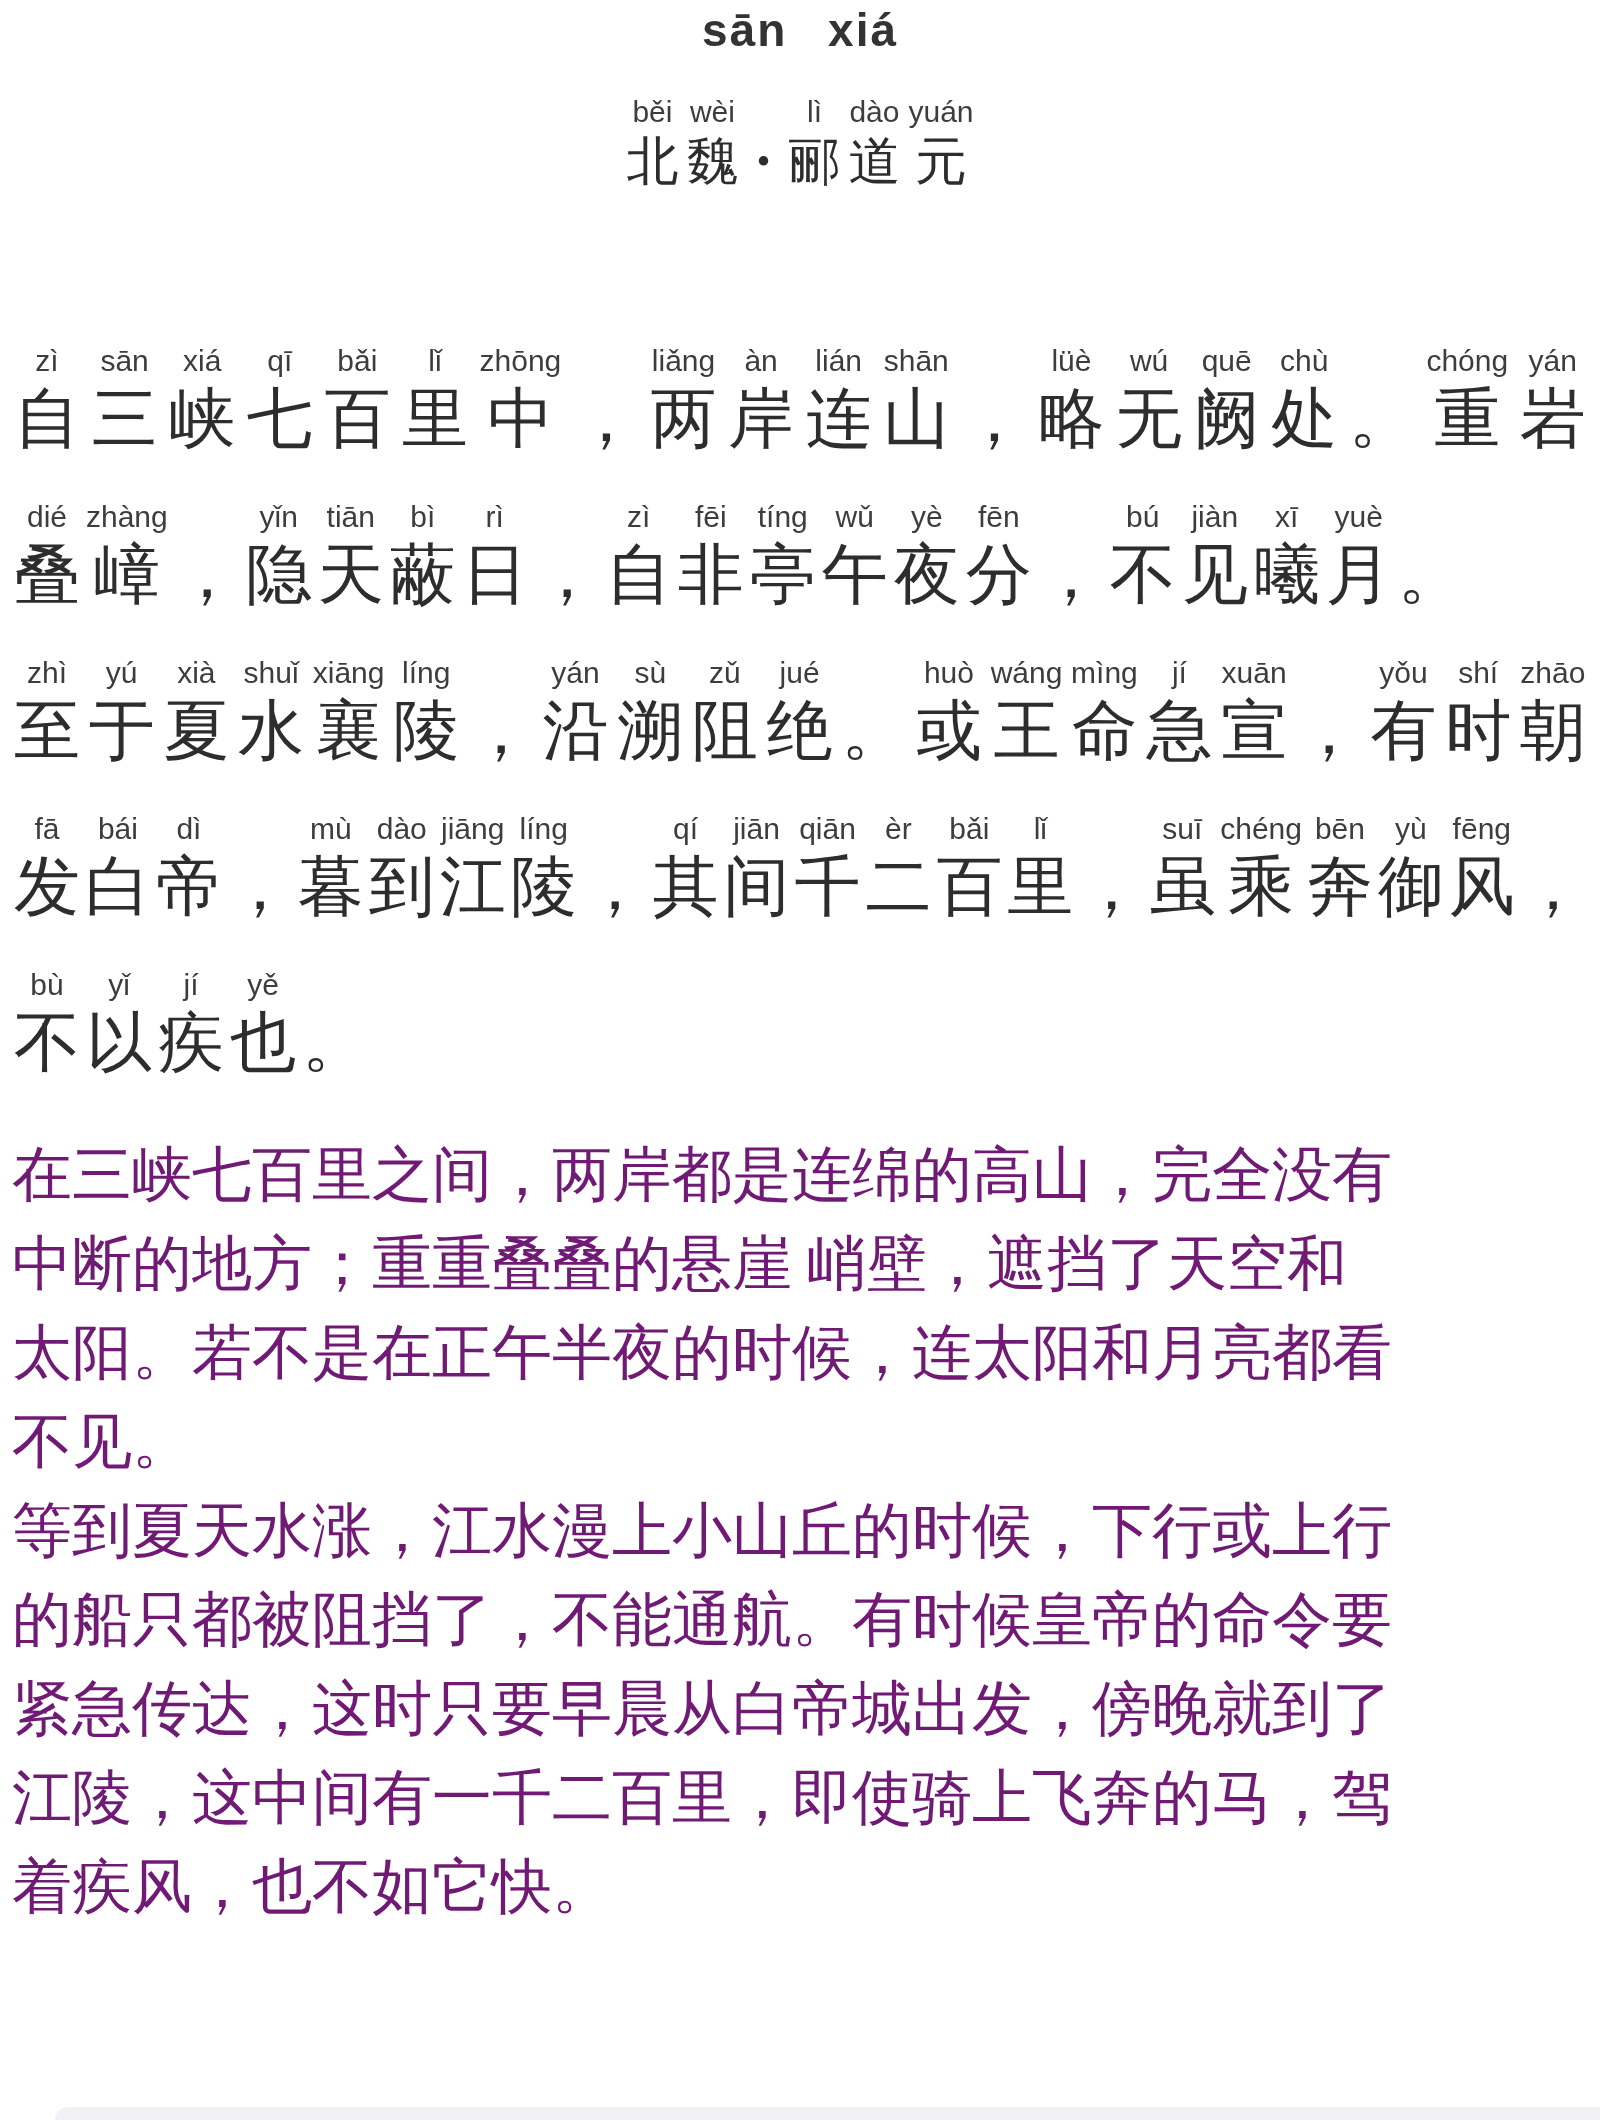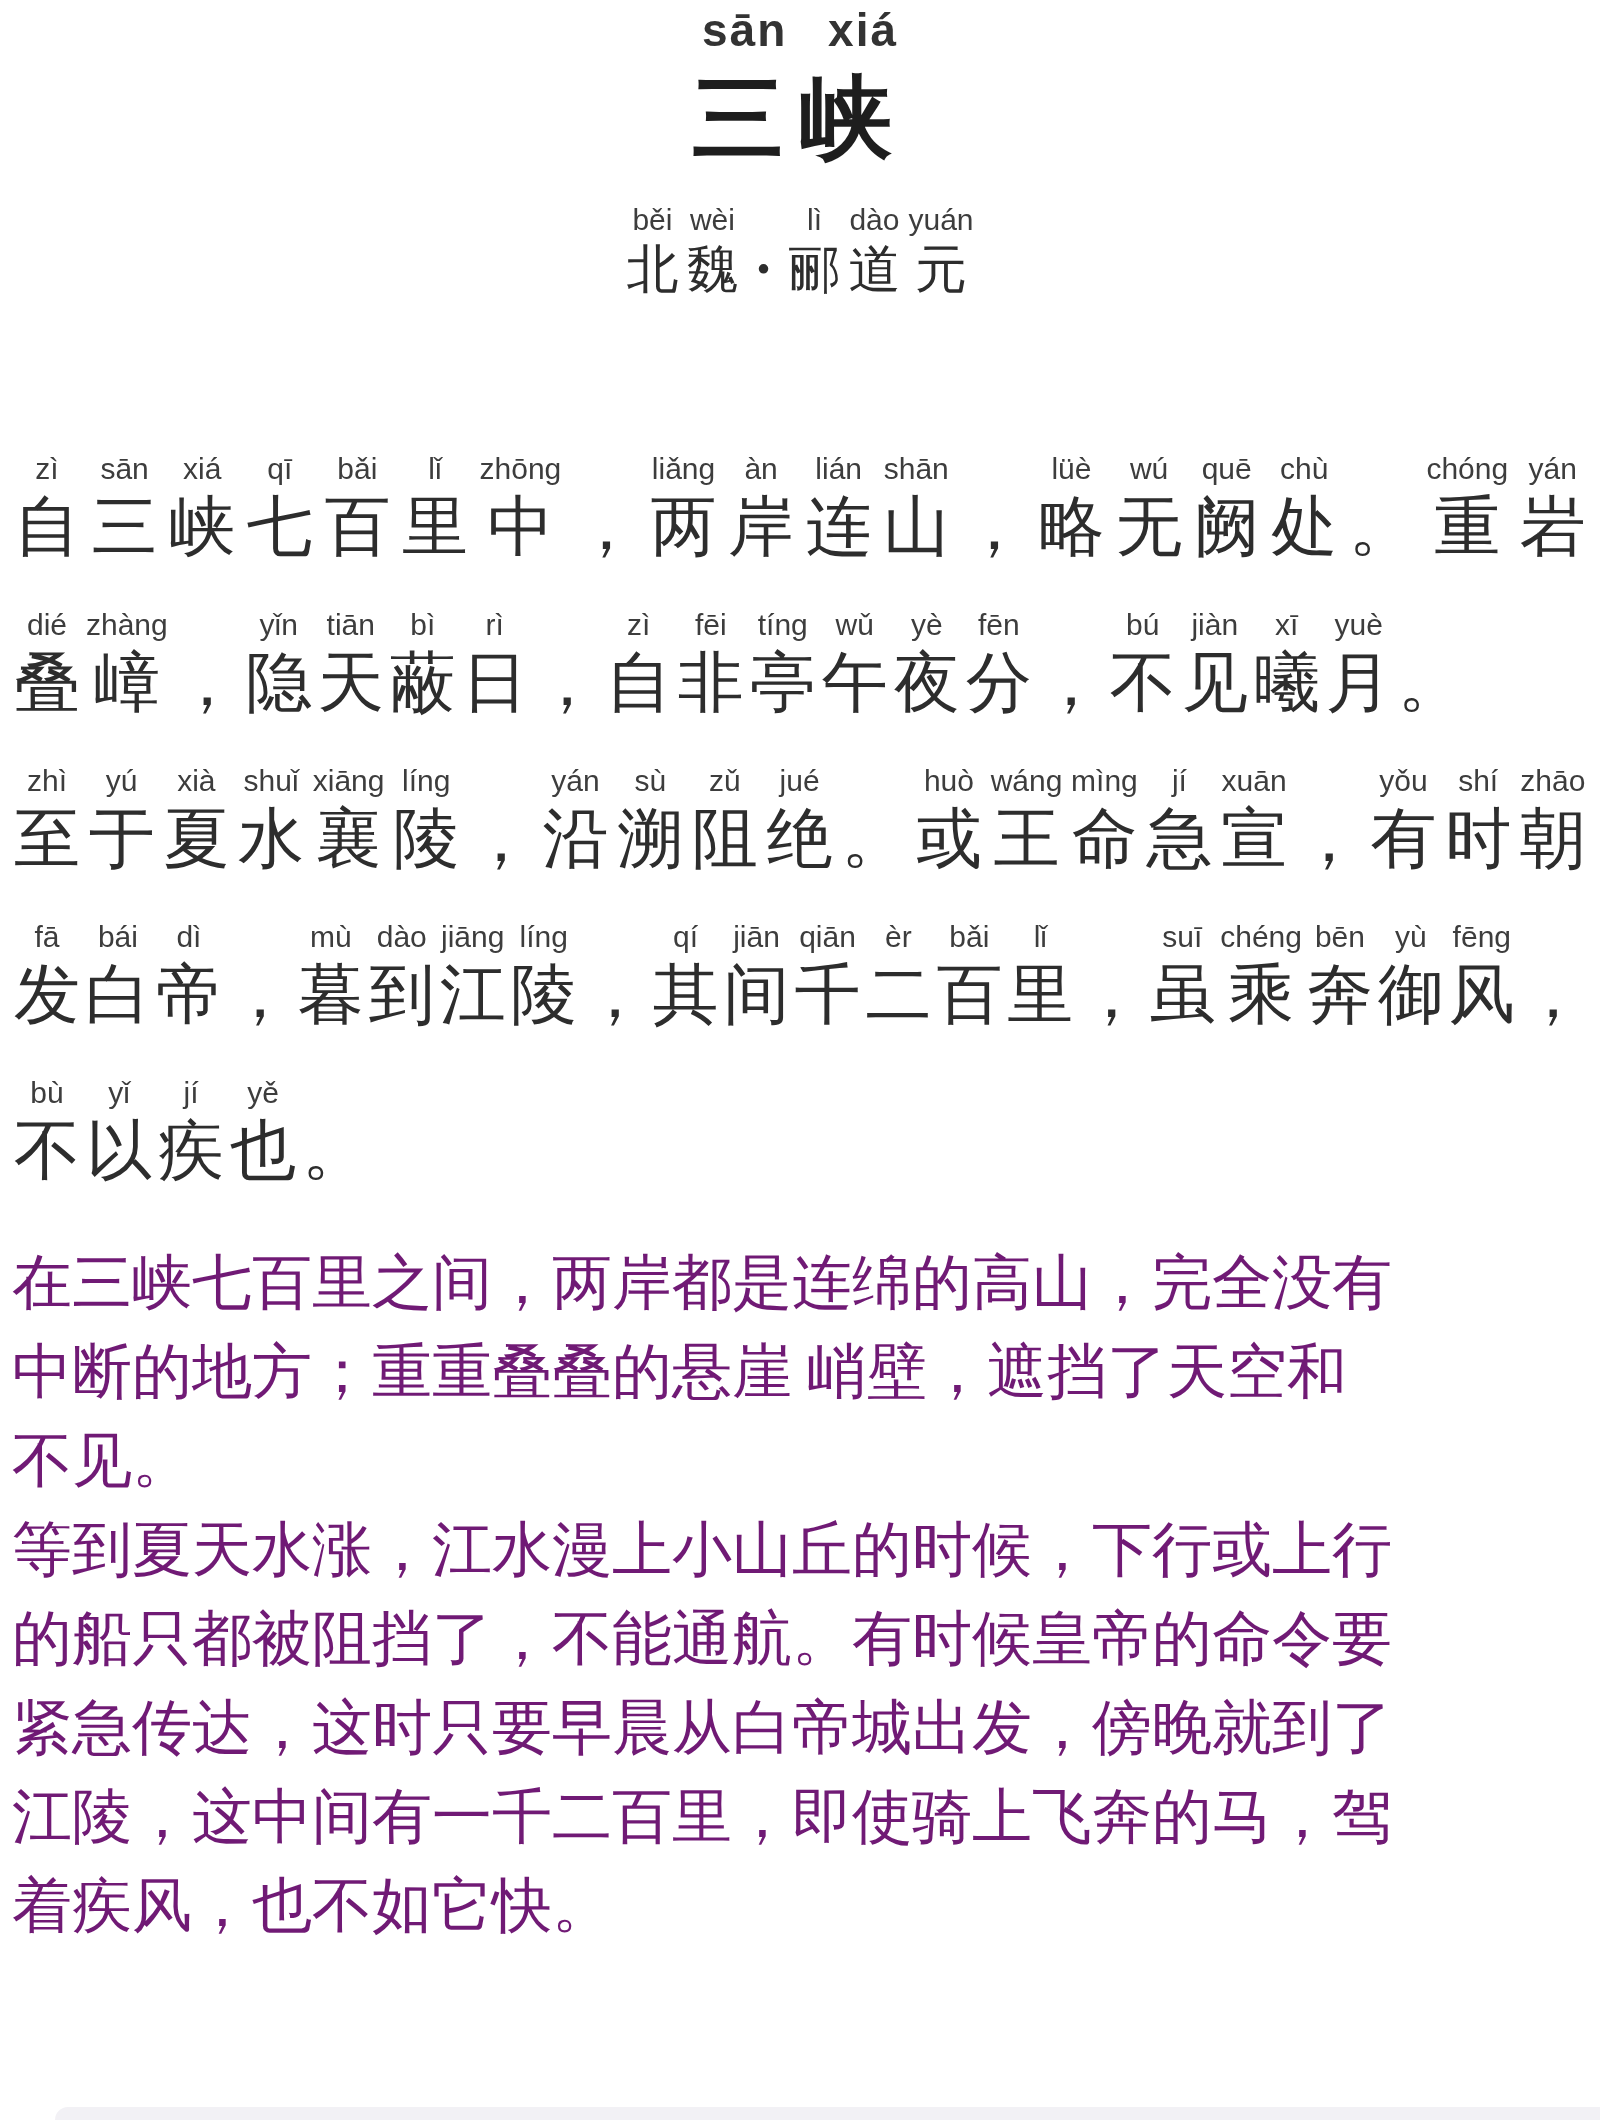--- a/index.html
+++ b/index.html
@@ -93,21 +93,20 @@
     border-top-left-radius: 14px;
   }
 </style>
 </head>
 <body>
 
 <div class="page">
 
   <div class="header">
     <div class="title-pinyin">sān xiá</div>
-    <div class="title">三峡</div>
     <div class="author-line">
         <span class="tok">
           <span class="py">běi</span>
           <span class="hz">北</span>
         </span>
         <span class="tok">
           <span class="py">wèi</span>
           <span class="hz">魏</span>
         </span>
         <span class="tok bullet">
@@ -491,20 +490,21 @@
           <span class="py"></span>
           <span class="hz">。</span>
         </span>
       </div>
     </div>
 
   <div class="translation" style="color: #701a75;">
       <div class="tpara">
         <div class="tline">在三峡七百里之间，两岸都是连绵的高山，完全没有</div>
         <div class="tline">中断的地方；重重叠叠的悬崖 峭壁，遮挡了天空和</div>
+        <div class="tline">太阳。若不是在正午半夜的时候，连太阳和月亮都看</div>
         <div class="tline">不见。</div>
       </div>
       <div class="tpara">
         <div class="tline">等到夏天水涨，江水漫上小山丘的时候，下行或上行</div>
         <div class="tline">的船只都被阻挡了，不能通航。有时候皇帝的命令要</div>
         <div class="tline">紧急传达，这时只要早晨从白帝城出发，傍晚就到了</div>
         <div class="tline">江陵，这中间有一千二百里，即使骑上飞奔的马，驾</div>
         <div class="tline">着疾风，也不如它快。</div>
       </div>
     </div>

